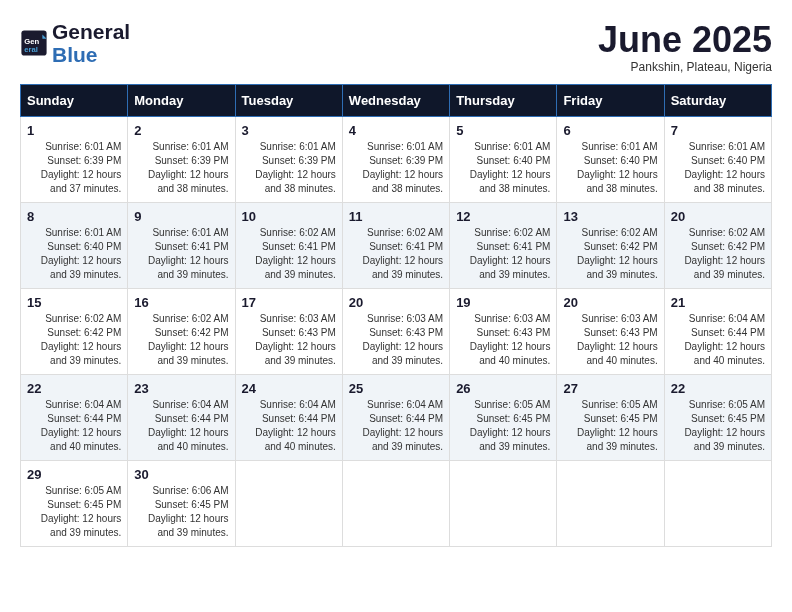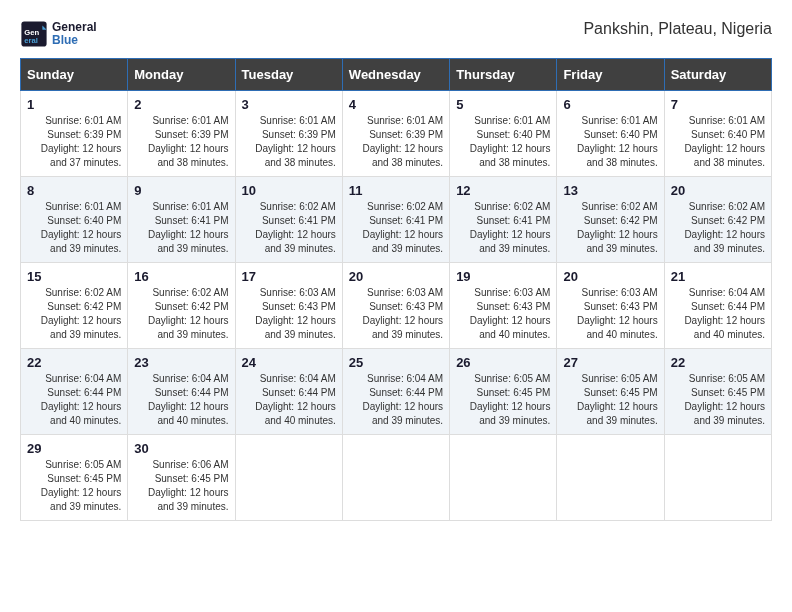--- a/index.html
+++ b/index.html
@@ -15,21 +15,21 @@
       justify-content: space-between;
       align-items: flex-start;
       margin-bottom: 10px;
     }
     .logo {
       display: flex;
       align-items: center;
       gap: 4px;
     }
     .logo-text {
-      font-size: 12px;
+      font-size: 21px;
       font-weight: bold;
       color: #1a1a2e;
       line-height: 1.1;
     }
     .logo-blue {
       color: #2e6db4;
     }
     .logo-icon {
       width: 28px;
       height: 28px;
@@ -37,30 +37,30 @@
     .title-block {
       text-align: right;
     }
     .month-title {
       font-size: 36px;
       font-weight: bold;
       color: #1a1a2e;
       line-height: 1.1;
     }
     .subtitle {
-      font-size: 16px;
+      font-size: 12px;
       color: #333;
     }
     table {
       width: 100%;
       border-collapse: collapse;
       font-size: 11px;
     }
     thead tr {
-      background-color: #404040;
+      background-color: #0f172a;
       color: white;
     }
     thead th {
       padding: 8px 6px;
       text-align: left;
       font-size: 13px;
       font-weight: bold;
       border: 1px solid #2e6db4;
     }
     tbody tr {
@@ -108,20 +108,21 @@
     <div>
       <div class="logo-text">
         <span>General</span>
       </div>
       <div class="logo-text logo-blue">
         <span>Blue</span>
       </div>
     </div>
   </div>
   <div class="title-block">
+    <div class="month-title">June 2025</div>
     <div class="subtitle">Pankshin, Plateau, Nigeria</div>
   </div>
 </div>
 
 <table>
   <thead>
     <tr>
     <th>Sunday</th>
         <th>Monday</th>
         <th>Tuesday</th>

